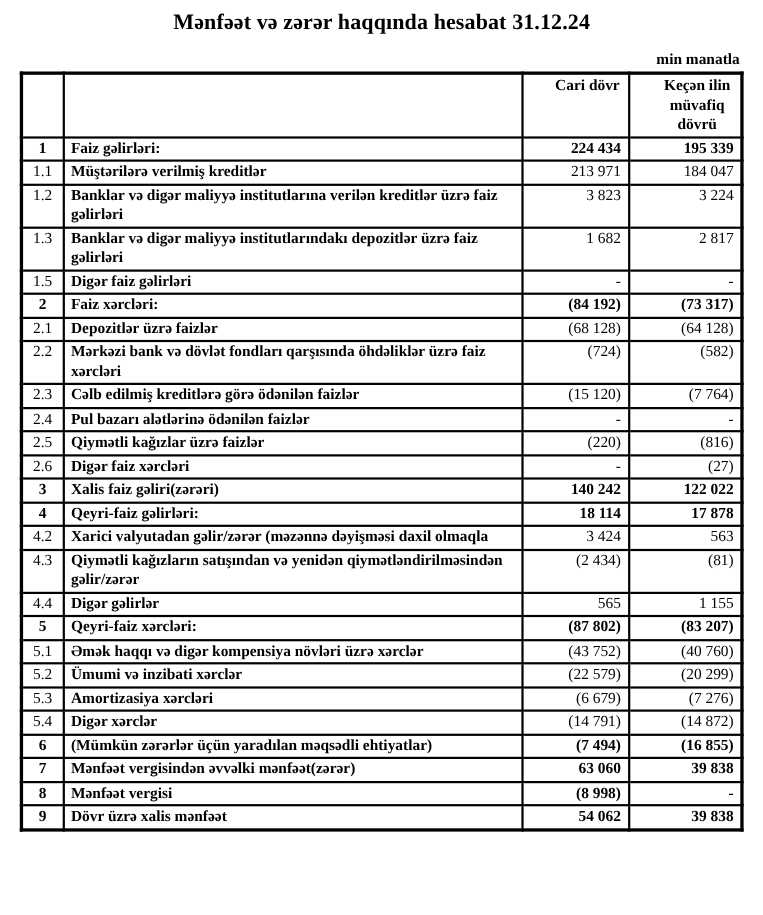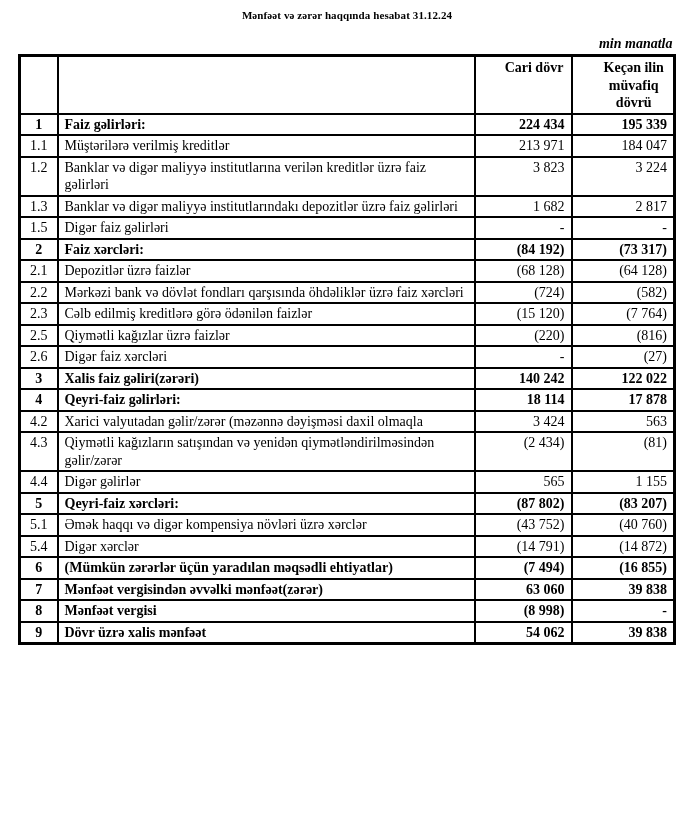--- a/index.html
+++ b/index.html
@@ -12,33 +12,32 @@
   .page {
     width: 694px;
     height: 832px;
     background: #ffffff;
     box-sizing: border-box;
     overflow: hidden;
   }
   .doc-title {
     text-align: center;
     font-weight: bold;
-    font-size: 11px;
+    font-size: 20px;
     padding-top: 9px;
     letter-spacing: 0.1px;
   }
   .unit-label {
     width: 655px;
     margin: 15px auto 2px auto;
     text-align: right;
     font-weight: bold;
     font-size: 14px;
     padding-right: 2px;
     box-sizing: border-box;
-    font-style: italic;
   }
   table.report {
     width: 655px;
     margin: 0 auto;
     border-collapse: collapse;
     table-layout: fixed;
     border: 3px solid #000;
   }
   table.report th,
   table.report td {
@@ -63,20 +62,21 @@
     padding-top: 2px;
     padding-left: 28px;
   }
   td.num {
     text-align: center;
     padding-left: 2px;
     padding-right: 2px;
   }
   td.label {
     text-align: left;
+    font-weight: bold;
   }
   td.val {
     text-align: right;
     padding-right: 7px;
   }
   tr.bold td {
     font-weight: bold;
   }
 </style>
 </head>
@@ -154,20 +154,26 @@
           <td class="val">(724)</td>
           <td class="val">(582)</td>
         </tr>
         <tr>
           <td class="num">2.3</td>
           <td class="label">Cəlb edilmiş kreditlərə görə ödənilən faizlər</td>
           <td class="val">(15 120)</td>
           <td class="val">(7 764)</td>
         </tr>
         <tr>
+          <td class="num">2.4</td>
+          <td class="label">Pul bazarı alətlərinə ödənilən faizlər</td>
+          <td class="val">-</td>
+          <td class="val">-</td>
+        </tr>
+        <tr>
           <td class="num">2.5</td>
           <td class="label">Qiymətli kağızlar üzrə faizlər</td>
           <td class="val">(220)</td>
           <td class="val">(816)</td>
         </tr>
         <tr>
           <td class="num">2.6</td>
           <td class="label">Digər faiz xərcləri</td>
           <td class="val">-</td>
           <td class="val">(27)</td>
@@ -208,20 +214,32 @@
           <td class="val">(87 802)</td>
           <td class="val">(83 207)</td>
         </tr>
         <tr>
           <td class="num">5.1</td>
           <td class="label">Əmək haqqı və digər kompensiya növləri üzrə xərclər</td>
           <td class="val">(43 752)</td>
           <td class="val">(40 760)</td>
         </tr>
         <tr>
+          <td class="num">5.2</td>
+          <td class="label">Ümumi və inzibati xərclər</td>
+          <td class="val">(22 579)</td>
+          <td class="val">(20 299)</td>
+        </tr>
+        <tr>
+          <td class="num">5.3</td>
+          <td class="label">Amortizasiya xərcləri</td>
+          <td class="val">(6 679)</td>
+          <td class="val">(7 276)</td>
+        </tr>
+        <tr>
           <td class="num">5.4</td>
           <td class="label">Digər xərclər</td>
           <td class="val">(14 791)</td>
           <td class="val">(14 872)</td>
         </tr>
         <tr class="bold">
           <td class="num">6</td>
           <td class="label">(Mümkün zərərlər üçün yaradılan məqsədli ehtiyatlar)</td>
           <td class="val">(7 494)</td>
           <td class="val">(16 855)</td>

